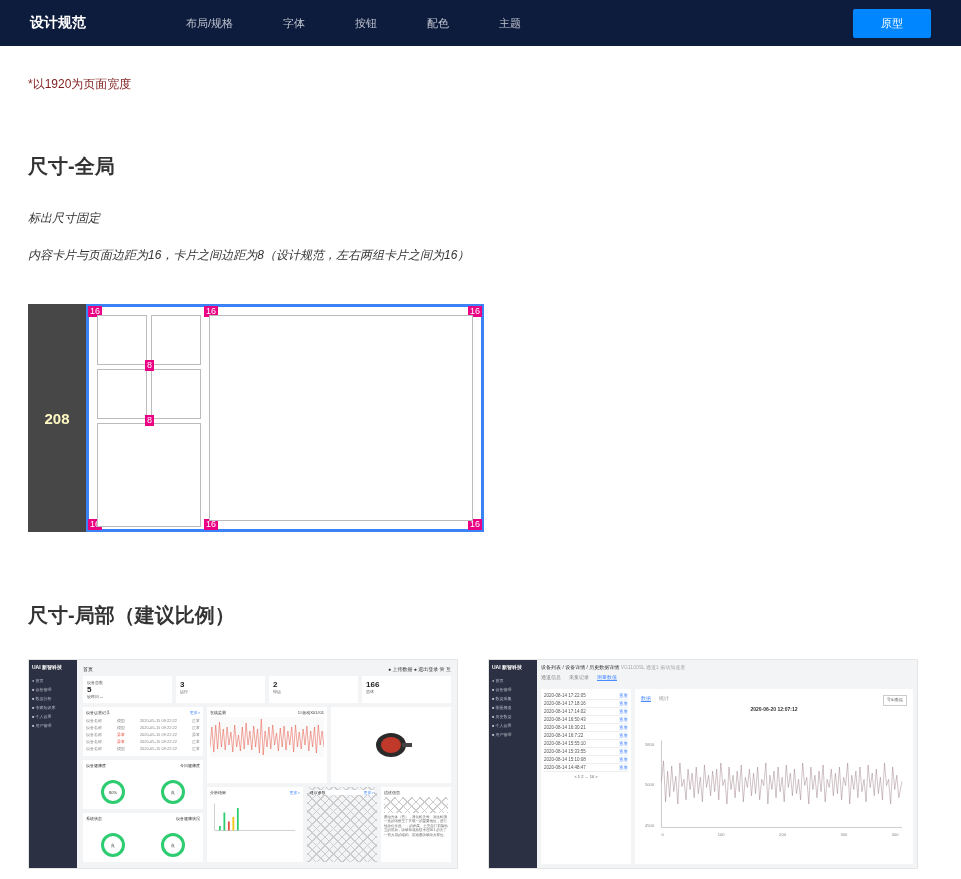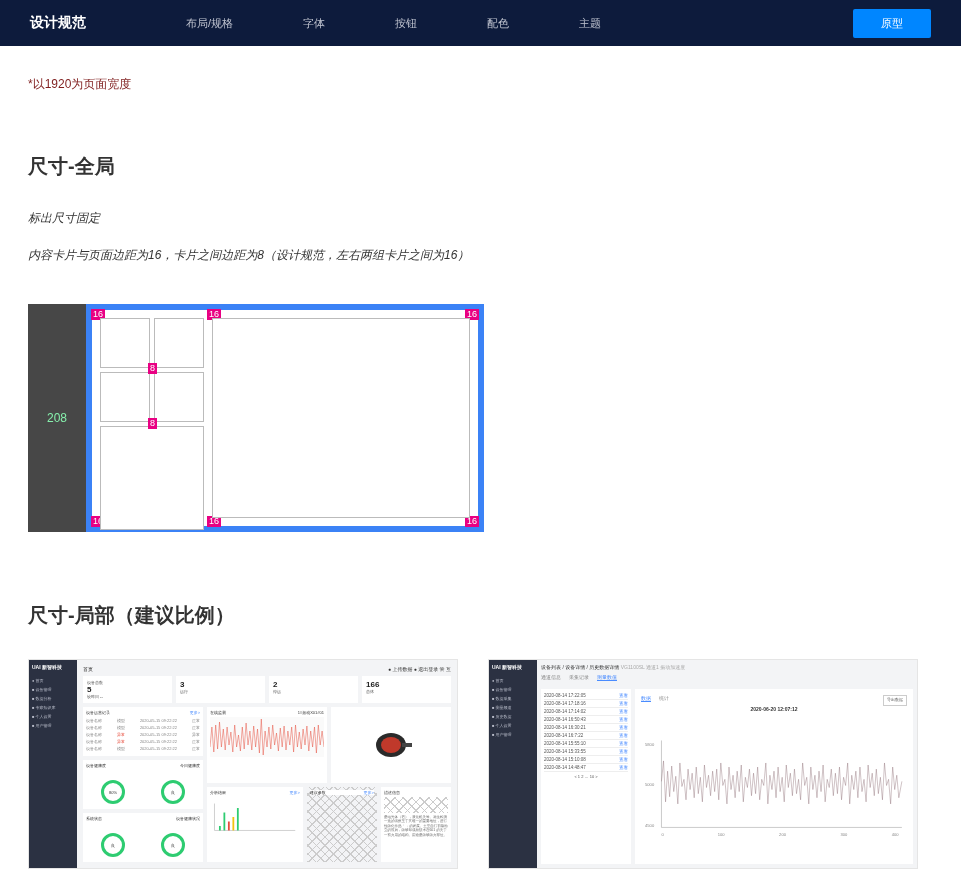--- a/index.html
+++ b/index.html
@@ -1,35 +1,35 @@
 <!DOCTYPE html>
 <html><head>
 <meta charset="utf-8">
 <style>
   * { margin: 0; padding: 0; box-sizing: border-box; }
   body { font-family: "Microsoft YaHei", "PingFang SC", sans-serif; background: #fff; color: #333; width: 961px; }
   .navbar { background: #0d1b3c; height: 46px; display: flex; align-items: center; padding: 0 30px; }
   .navbar-title { color: #fff; font-weight: bold; font-size: 14px; margin-right: 100px; }
-  .navbar-menu { display: flex; gap: 70px; justify-content: center; }
+  .navbar-menu { display: flex; gap: 50px; justify-content: center; }
   .navbar-item { color: #c0c4d0; font-size: 11px; cursor: pointer; }
   .navbar-btn { margin-left: auto; background: #0086ff; color: #fff; border: none; padding: 7px 28px; font-size: 11px; cursor: pointer; border-radius: 2px; }
   .content { padding: 30px 28px; }
   .note { font-size: 12px; color: #7f1d1d; margin-bottom: 60px; }
   .section-title { font-size: 20px; font-weight: bold; margin-bottom: 30px; }
   .para { font-size: 12px; margin-bottom: 20px; font-style: italic; }
 
   
   .layout-diagram { width: 456px; position: relative; margin-bottom: 70px; margin-top: 40px; }
   .ld-topbar { height: 22px; background: #cfcfcf; position: relative; }
   .ld-topbar-label { position: absolute; right: 6px; top: 2px; font-size: 15px; color: #555; }
   .ld-row { display: flex; }
   .ld-sidebar { width: 58px; background: #474747; position: relative; }
   .ld-sidebar-inner { height: 228px; }
-  .ld-sidebar-label { position: absolute; left: 50%; top: 50%; transform: translate(-50%, -50%); color: #86efac; font-size: 12px; }
-  .ld-main { flex: 1; border: 6px solid #3b82f6; position: relative; height: 228px; }
+  .ld-sidebar-label { position: absolute; left: 50%; top: 50%; transform: translate(-50%, -50%); color: #fef9c3; font-size: 15px; font-weight: bold; }
+  .ld-main { flex: 1; border: 3px solid #3b82f6; position: relative; height: 228px; }
   .ld-card { position: absolute; border: 1px solid #bbb; background: #fff; }
   .ld-c1 { left: 8px; top: 8px; width: 50px; height: 50px; }
   .ld-c2 { left: 62px; top: 8px; width: 50px; height: 50px; }
   .ld-c3 { left: 8px; top: 62px; width: 50px; height: 50px; }
   .ld-c4 { left: 62px; top: 62px; width: 50px; height: 50px; }
   .ld-c5 { left: 8px; top: 116px; width: 104px; height: 104px; }
   .ld-big { left: 120px; top: 8px; right: 8px; bottom: 8px; border: 1px solid #bbb; position: absolute; background: #fff; }
   .dim { position: absolute; background: #e90083; color: #fff; font-size: 9px; padding: 0 2px; line-height: 11px; }
   .dim-tl { left: -1px; top: -1px; }
   .dim-tr { right: -1px; top: -1px; }

